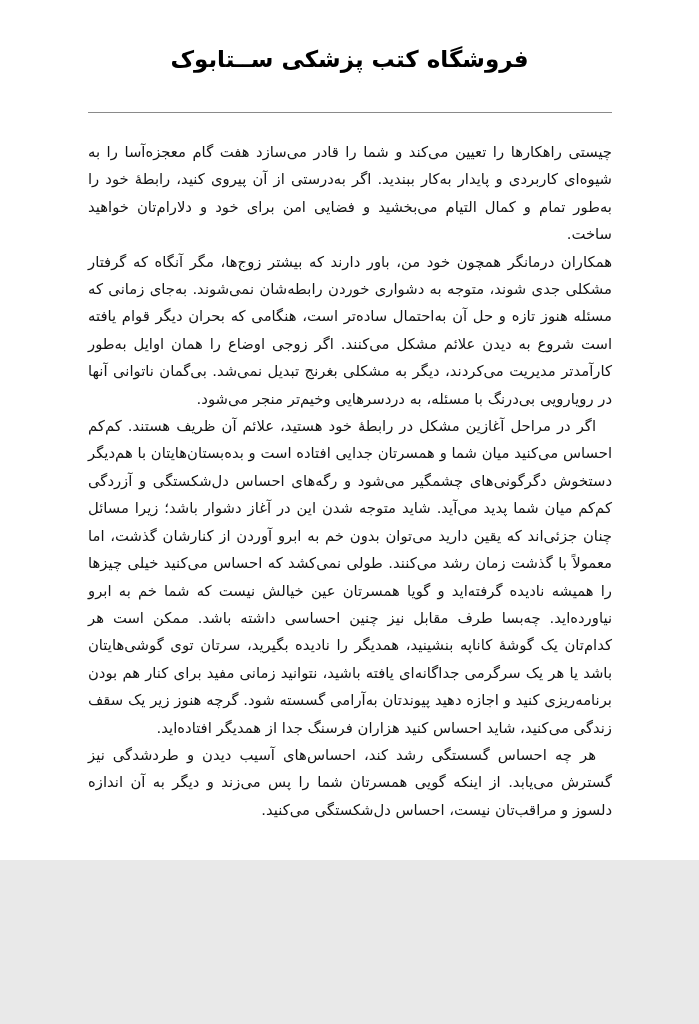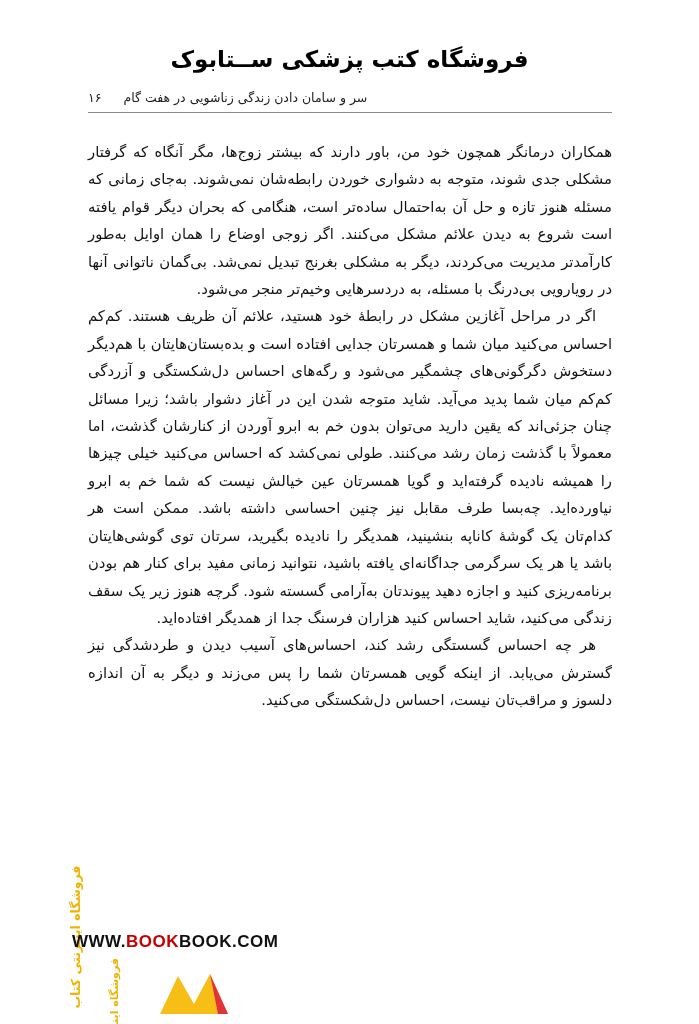--- a/index.html
+++ b/index.html
@@ -1,18 +1,18 @@
 <!DOCTYPE html>
 <html lang="fa"><head>
 <meta charset="utf-8">
 <style>
   html,body { margin:0; padding:0; background:#e9e9e9; }
   .page {
     position:relative;
-    width:699px; height:1024px;
+    width:699px; height:860px;
     margin:0 auto;
     background:#ffffff;
     overflow:hidden;
     font-family:"DejaVu Sans", sans-serif;
     color:#111;
   }
 
   
   .store-title {
     position:absolute; top:46px; left:0; right:0;
@@ -111,27 +111,24 @@
     opacity:0.9;
   }
 </style>
 </head>
 <body>
 
 <div class="page">
 
   <div class="store-title">فروشگاه کتب پزشکی ســتابوک</div>
 
-  <div class="running-head">
-    <span class="pn">۱۶</span>
-    <span class="rt">سر و سامان دادن زندگی زناشویی در هفت گام</span>
-  </div>
   <hr class="header-rule">
 
   <main class="body-text">
+    <p>چیستی راهکارها را تعیین می‌کند و شما را قادر می‌سازد هفت گام معجزه‌آسا را به شیوه‌ای کاربردی و پایدار به‌کار ببندید. اگر به‌درستی از آن پیروی کنید، رابطهٔ خود را به‌طور تمام و کمال التیام می‌بخشید و فضایی امن برای خود و دلارام‌تان خواهید ساخت.</p>
 
 
     <p>همکاران درمانگر همچون خود من، باور دارند که بیشتر زوج‌ها، مگر آنگاه که گرفتار مشکلی جدی شوند، متوجه به دشواری خوردن رابطه‌شان نمی‌شوند. به‌جای زمانی که مسئله هنوز تازه و حل آن به‌احتمال ساده‌تر است، هنگامی که بحران دیگر قوام یافته است شروع به دیدن علائم مشکل می‌کنند. اگر زوجی اوضاع را همان اوایل به‌طور کارآمدتر مدیریت می‌کردند، دیگر به مشکلی بغرنج تبدیل نمی‌شد. بی‌گمان ناتوانی آنها در رویارویی بی‌درنگ با مسئله، به دردسرهایی وخیم‌تر منجر می‌شود.</p>
 
     <p class="indent">اگر در مراحل آغازین مشکل در رابطهٔ خود هستید، علائم آن ظریف هستند. کم‌کم احساس می‌کنید میان شما و همسرتان جدایی افتاده است و بده‌بستان‌هایتان با هم‌دیگر دستخوش دگرگونی‌های چشمگیر می‌شود و رگه‌های احساس دل‌شکستگی و آزردگی کم‌کم میان شما پدید می‌آید. شاید متوجه شدن این در آغاز دشوار باشد؛ زیرا مسائل چنان جزئی‌اند که یقین دارید می‌توان بدون خم به ابرو آوردن از کنارشان گذشت، اما معمولاً با گذشت زمان رشد می‌کنند. طولی نمی‌کشد که احساس می‌کنید خیلی چیزها را همیشه نادیده گرفته‌اید و گویا همسرتان عین خیالش نیست که شما خم به ابرو نیاورده‌اید. چه‌بسا طرف مقابل نیز چنین احساسی داشته باشد. ممکن است هر کدام‌تان یک گوشهٔ کاناپه بنشینید، همدیگر را نادیده بگیرید، سرتان توی گوشی‌هایتان باشد یا هر یک سرگرمی جداگانه‌ای یافته باشید، نتوانید زمانی مفید برای کنار هم بودن برنامه‌ریزی کنید و اجازه دهید پیوندتان به‌آرامی گسسته شود. گرچه هنوز زیر یک سقف زندگی می‌کنید، شاید احساس کنید هزاران فرسنگ جدا از همدیگر افتاده‌اید.</p>
 
     <p class="indent">هر چه احساس گسستگی رشد کند، احساس‌های آسیب دیدن و طردشدگی نیز گسترش می‌یابد. از اینکه گویی همسرتان شما را پس می‌زند و دیگر به آن اندازه دلسوز و مراقب‌تان نیست، احساس دل‌شکستگی می‌کنید.</p>
   </main>
 
   <div class="watermark">

